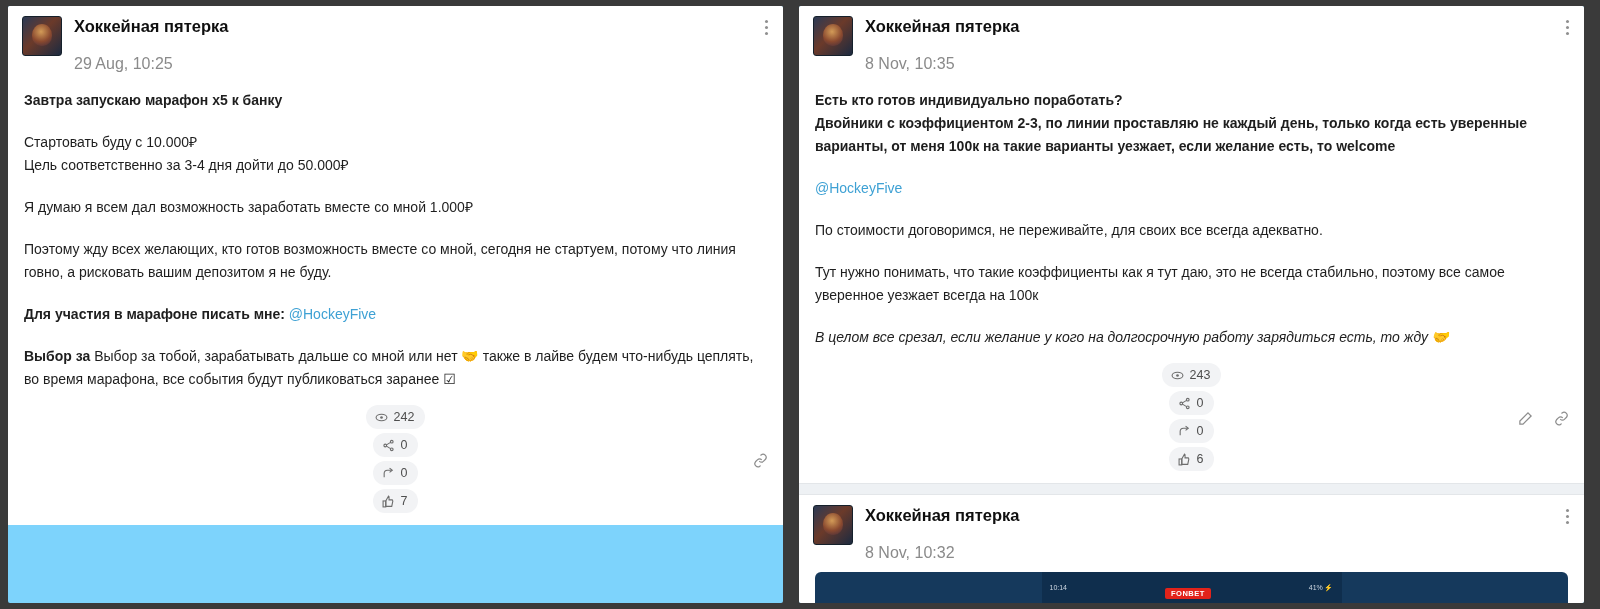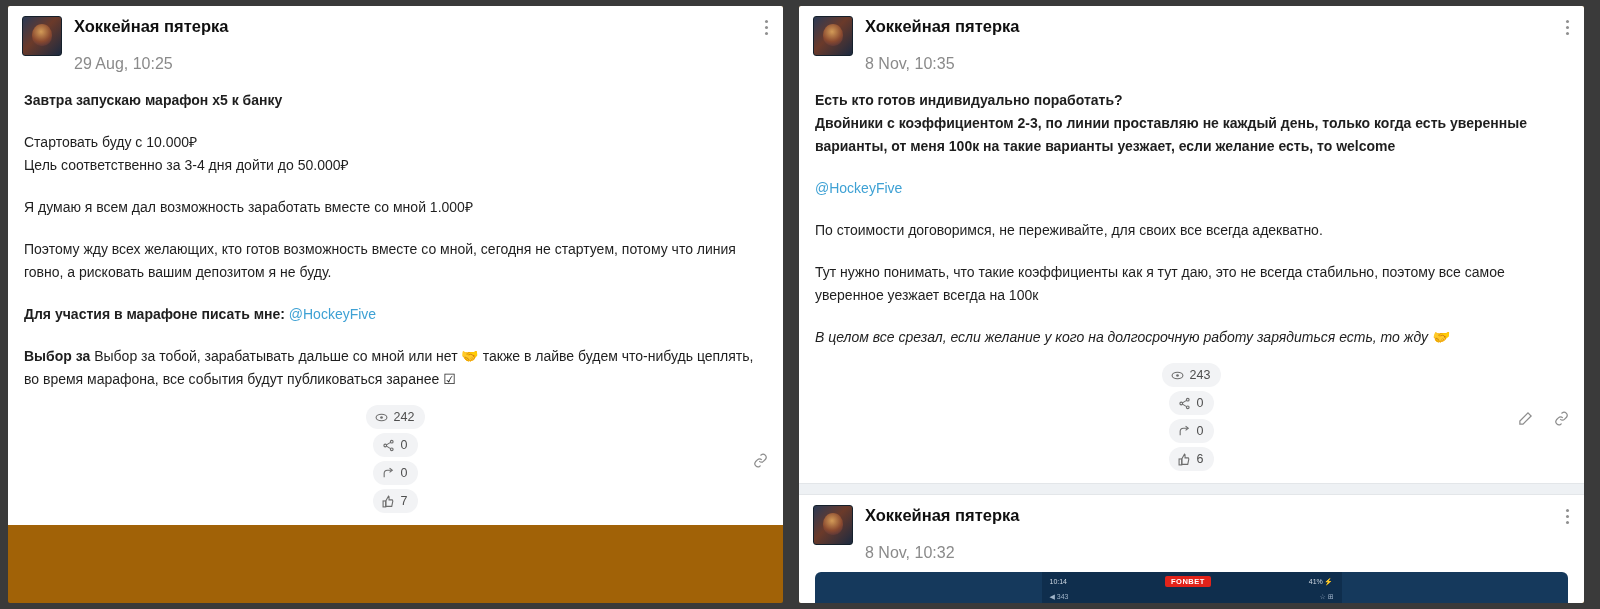--- a/index.html
+++ b/index.html
@@ -18,21 +18,21 @@
     position: relative;
     width: 1600px;
     height: 609px;
     background: #3a3a3a;
     display: flex;
     gap: 16px;
     padding: 6px 8px;
     box-sizing: border-box;
   }
   .column {
-    background: #a16207;
+    background: #7dd3fc;
     position: relative;
     overflow: hidden;
   }
   .col-left {
     width: 775px;
     border-radius: 2px;
   }
   .col-right {
     width: 785px;
     border-radius: 2px;
@@ -188,20 +188,21 @@
     color: #cfd8e3;
   }
   .fonbet {
     background: #e2231a;
     color: #fff;
     font-size: 7.5px;
     font-weight: bold;
     padding: 1px 6px;
     border-radius: 2px;
     letter-spacing: .5px;
+    margin-top: 12px;
   }
   .phone-row {
     display: flex;
     justify-content: space-between;
     align-items: center;
     padding: 6px 8px 0 8px;
     font-size: 7px;
     color: #9fb3c8;
   }
   .phone-row2 {

